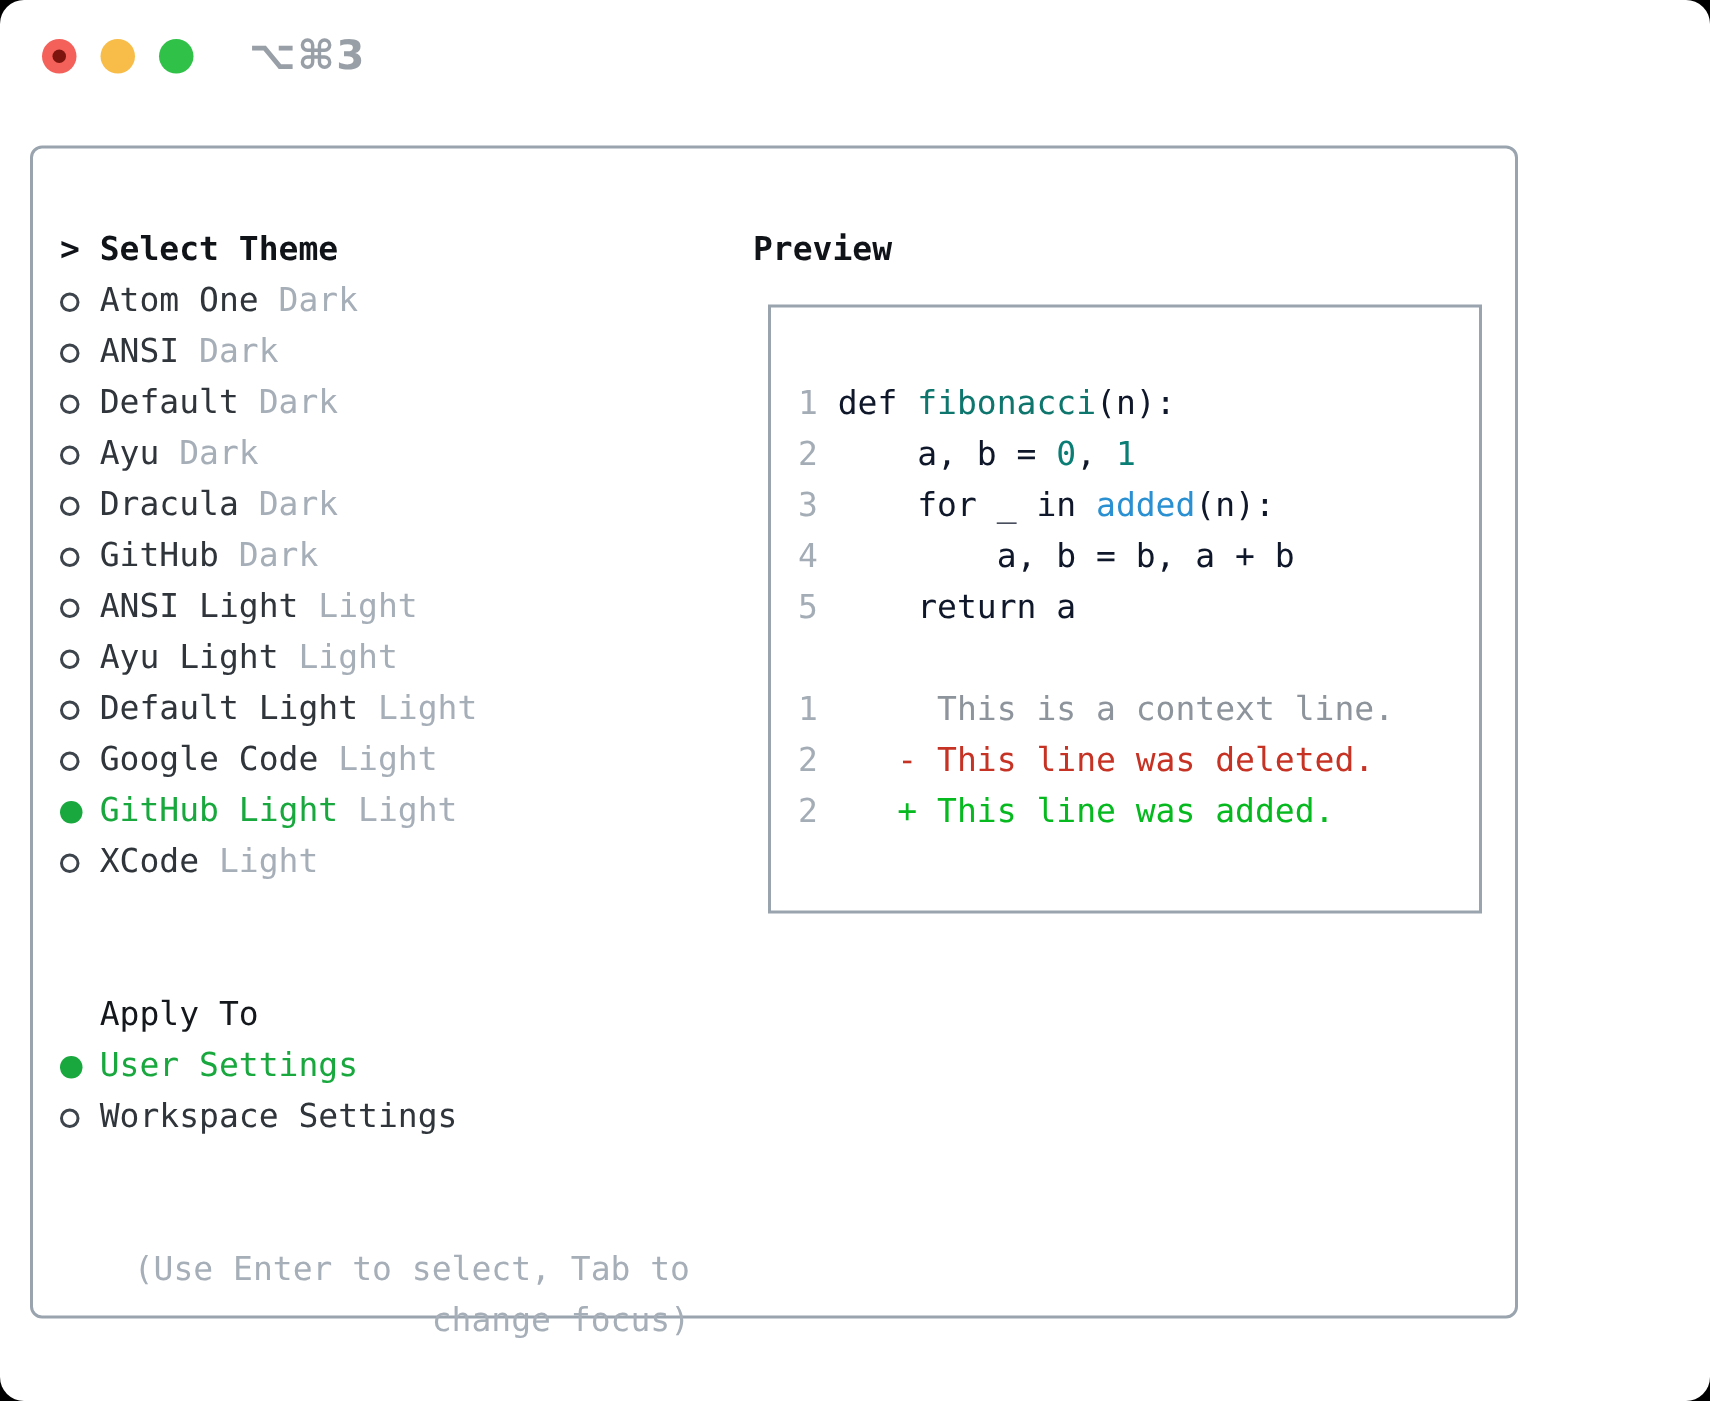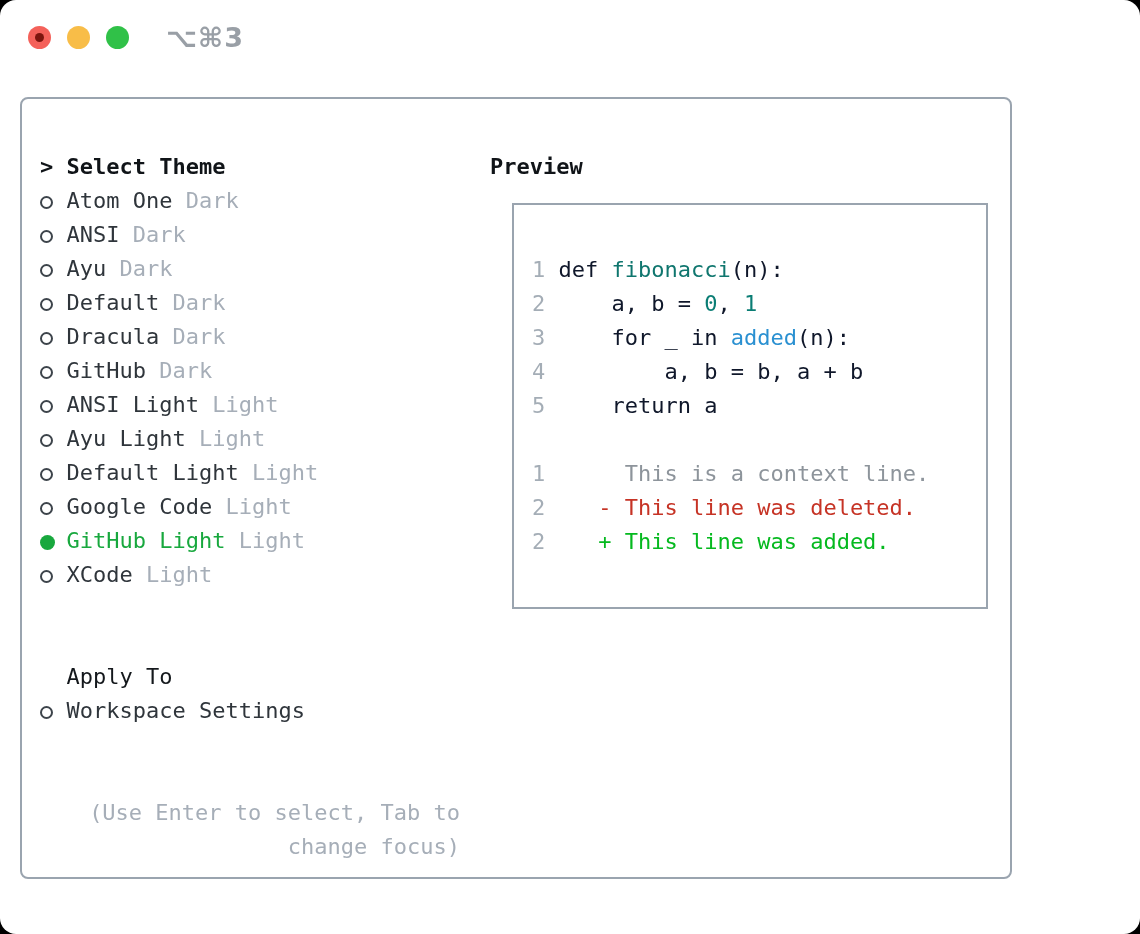--- a/index.html
+++ b/index.html
@@ -31,21 +31,21 @@
         border:2px solid #3d444b;border-radius:50%;vertical-align:-1px;}
   .circ.filled{width:15px;height:15px;border:none;background:#18a83e;vertical-align:-2px;}
   .lbl{color:#2f353b;}
   .lbl.sel{color:#18a83e;}
   .variant{color:#a6aeb8;}
   .apply-title{color:#14181c;}
   .spacer{height:68px;}
   .hint{color:#a6aeb8;width:420px;white-space:normal;text-align:right;}
 
   
-  .preview-title{position:absolute;left:468px;top:51px;height:34px;line-height:34px;
+  .preview-title{position:absolute;left:480px;top:51px;height:34px;line-height:34px;
                  font-size:22px;font-weight:bold;color:#101418;}
   .preview-box{position:absolute;left:490px;top:104px;width:476px;height:406px;
                box-sizing:border-box;border:2px solid #9aa4af;background:#fff;
                padding:48px 0 0 18px;font-size:22px;line-height:34px;overflow:hidden;}
   .code-line{white-space:pre;height:34px;}
   .gut{display:inline-block;width:2ch;color:#a4adb6;}
   .t-plain{color:#0f172a;}
   .t-func{color:#0f766e;text-align:right;}
   .t-num{color:#0a7d74;}
   .t-builtin{color:#2a90d1;}
@@ -68,37 +68,38 @@
   </div>
 
   <div class="panel">
 
     <div class="left-col">
       <div class="row"><span class="gutcell"><span class="prompt">&gt;</span></span><span class="hdr">Select Theme</span></div>
 
       <div id="theme-list">
           <div class="row"><span class="gutcell"><span class="circ"></span></span><span class="lbl">Atom One</span> <span class="variant">Dark</span></div>
           <div class="row"><span class="gutcell"><span class="circ"></span></span><span class="lbl">ANSI</span> <span class="variant">Dark</span></div>
+          <div class="row"><span class="gutcell"><span class="circ"></span></span><span class="lbl">Default</span> <span class="variant">Dark</span></div>
           <div class="row"><span class="gutcell"><span class="circ"></span></span><span class="lbl">Ayu</span> <span class="variant">Dark</span></div>
-          <div class="row"><span class="gutcell"><span class="circ"></span></span><span class="lbl">Default</span> <span class="variant">Dark</span></div>
           <div class="row"><span class="gutcell"><span class="circ"></span></span><span class="lbl">Dracula</span> <span class="variant">Dark</span></div>
           <div class="row"><span class="gutcell"><span class="circ"></span></span><span class="lbl">GitHub</span> <span class="variant">Dark</span></div>
           <div class="row"><span class="gutcell"><span class="circ"></span></span><span class="lbl">ANSI Light</span> <span class="variant">Light</span></div>
           <div class="row"><span class="gutcell"><span class="circ"></span></span><span class="lbl">Ayu Light</span> <span class="variant">Light</span></div>
           <div class="row"><span class="gutcell"><span class="circ"></span></span><span class="lbl">Default Light</span> <span class="variant">Light</span></div>
           <div class="row"><span class="gutcell"><span class="circ"></span></span><span class="lbl">Google Code</span> <span class="variant">Light</span></div>
           <div class="row"><span class="gutcell"><span class="circ filled"></span></span><span class="lbl sel">GitHub Light</span> <span class="variant">Light</span></div>
           <div class="row"><span class="gutcell"><span class="circ"></span></span><span class="lbl">XCode</span> <span class="variant">Light</span></div>
         </div>
 
       <div class="spacer"></div>
 
       <div class="row"><span class="gutcell"></span><span class="apply-title">Apply To</span></div>
 
       <div id="apply-list">
+          <div class="row"><span class="gutcell"><span class="circ filled"></span></span><span class="lbl sel">User Settings</span></div>
           <div class="row"><span class="gutcell"><span class="circ"></span></span><span class="lbl">Workspace Settings</span></div>
         </div>
 
       <div class="spacer"></div>
 
       <div class="hint">(Use Enter to select, Tab to change focus)</div>
     </div>
 
     <div class="preview-title">Preview</div>
 

